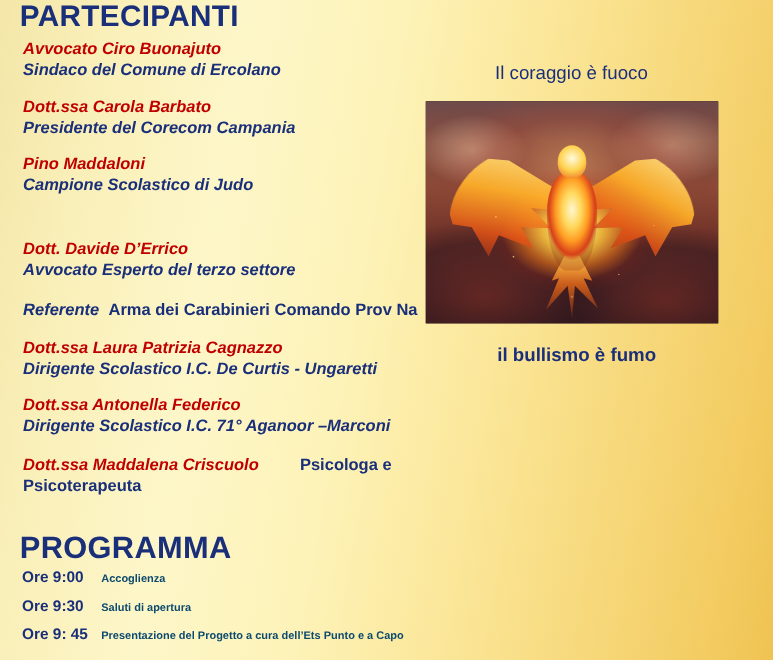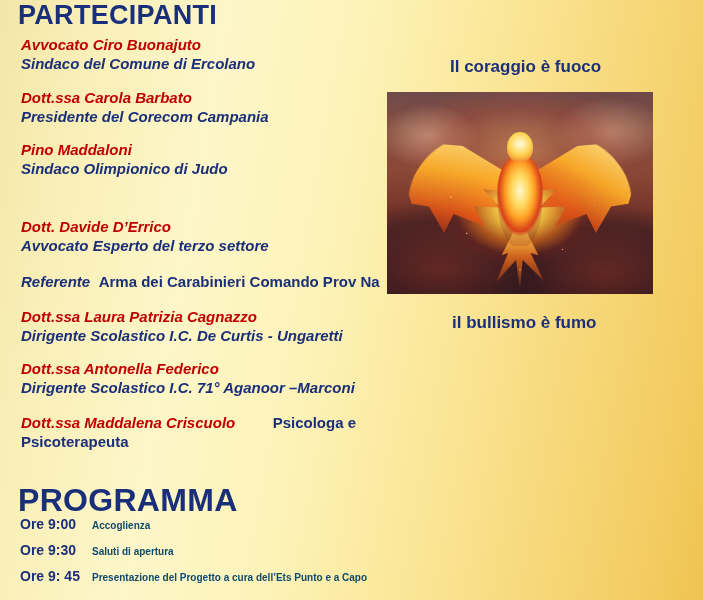--- a/index.html
+++ b/index.html
@@ -35,21 +35,21 @@
     top: 0px;
     font-size: 27px;
     font-weight: bold;
     color: #1a2f7a;
     letter-spacing: 0.3px;
   }
   .h-programma {
     position: absolute;
     left: 18px;
     top: 482px;
-    font-size: 32px;
+    font-size: 28px;
     font-weight: bold;
     color: #1a2f7a;
     letter-spacing: 0.3px;
   }
 
   
   .people {
     position: absolute;
     left: 21px;
     top: 36px;
@@ -104,21 +104,21 @@
   .person.r4 { margin-bottom: 17px; }
   .person.r5 { margin-bottom: 15px; }
   .person.r6 { margin-bottom: 16px; }
 
   
   .caption-top {
     position: absolute;
     left: 450px;
     top: 57px;
     font-size: 17px;
-    font-weight: bold;
+    font-weight: normal;
     color: #1a2f7a;
   }
   .caption-bottom {
     position: absolute;
     left: 452px;
     top: 313px;
     font-size: 17px;
     font-weight: bold;
     color: #1a2f7a;
   }
@@ -246,21 +246,21 @@
       <div class="p-role">Sindaco  del Comune di Ercolano</div>
     </div>
 
     <div class="person r1">
       <div class="p-name">Dott.ssa Carola Barbato</div>
       <div class="p-role">Presidente del Corecom Campania</div>
     </div>
 
     <div class="person r2">
       <div class="p-name">Pino Maddaloni</div>
-      <div class="p-role">Sindaco Olimpionico di Judo</div>
+      <div class="p-role">Campione Scolastico di Judo</div>
     </div>
 
     <div class="person r3">
       <div class="p-name">Dott. Davide D’Errico</div>
       <div class="p-role">Avvocato Esperto del terzo settore</div>
     </div>
 
     <div class="person inline ref r4">
       <span class="p-name">Referente</span>
       <span class="p-role">Arma dei Carabinieri Comando Prov Na</span>

